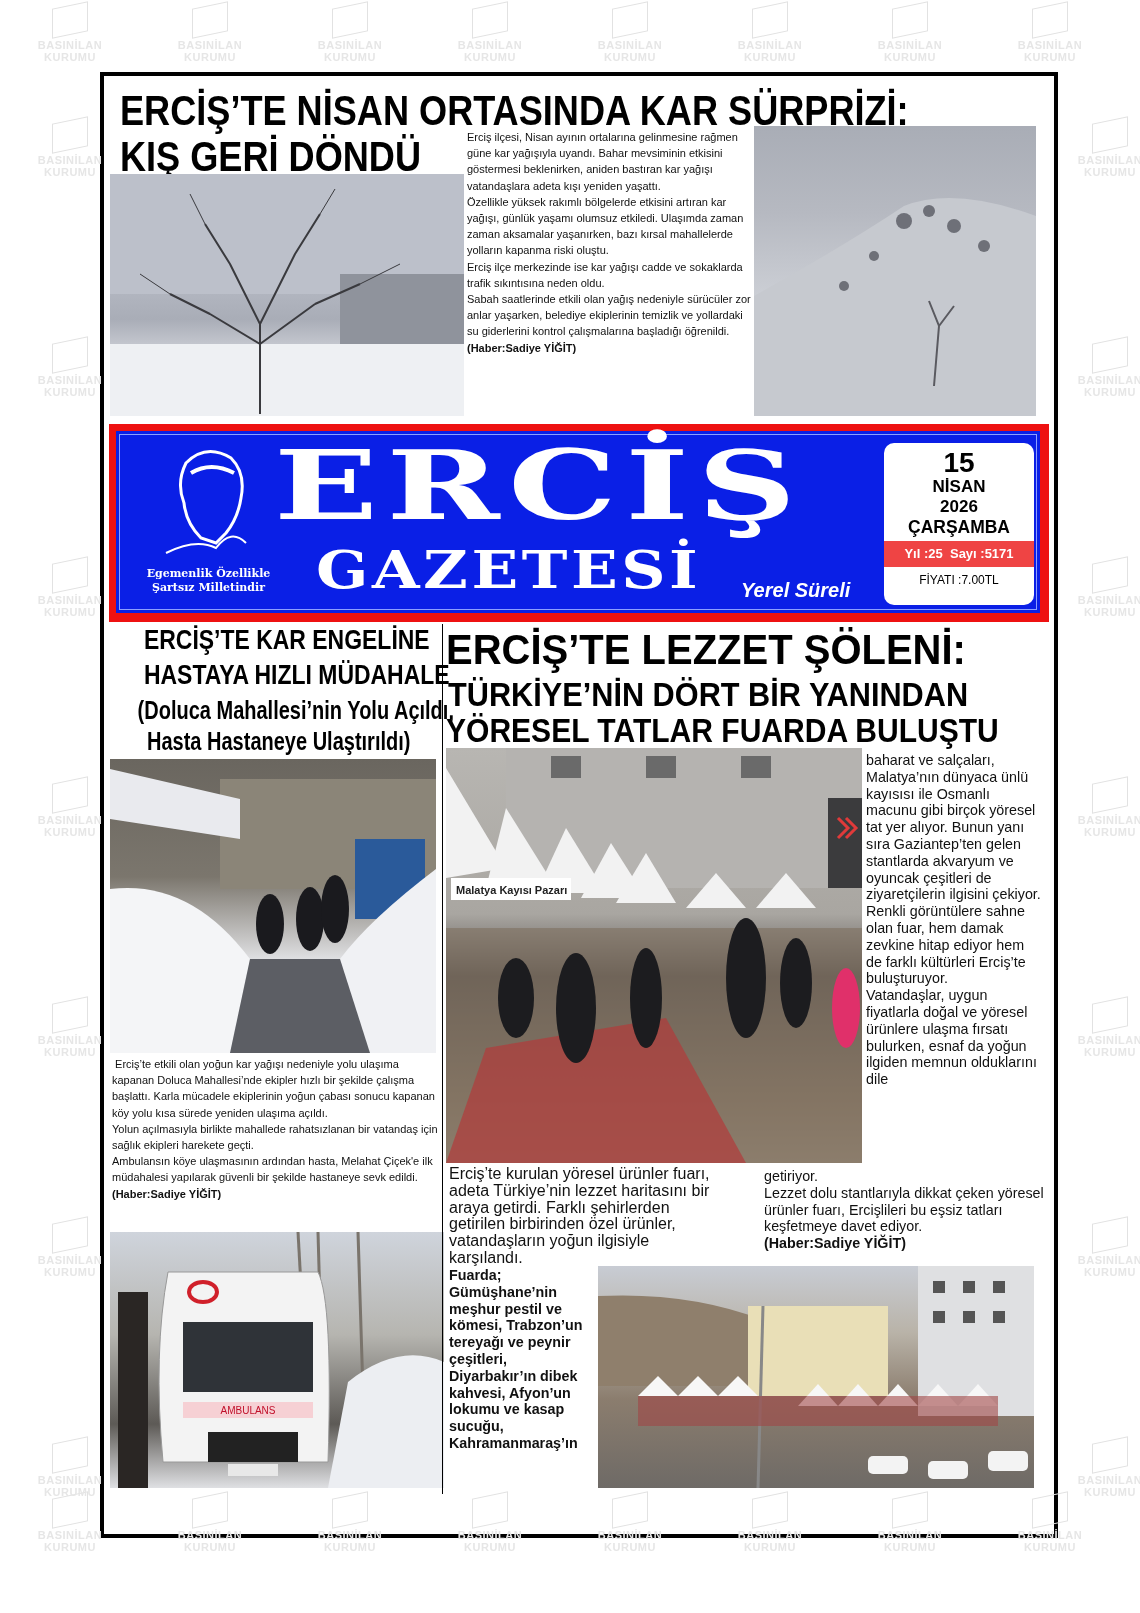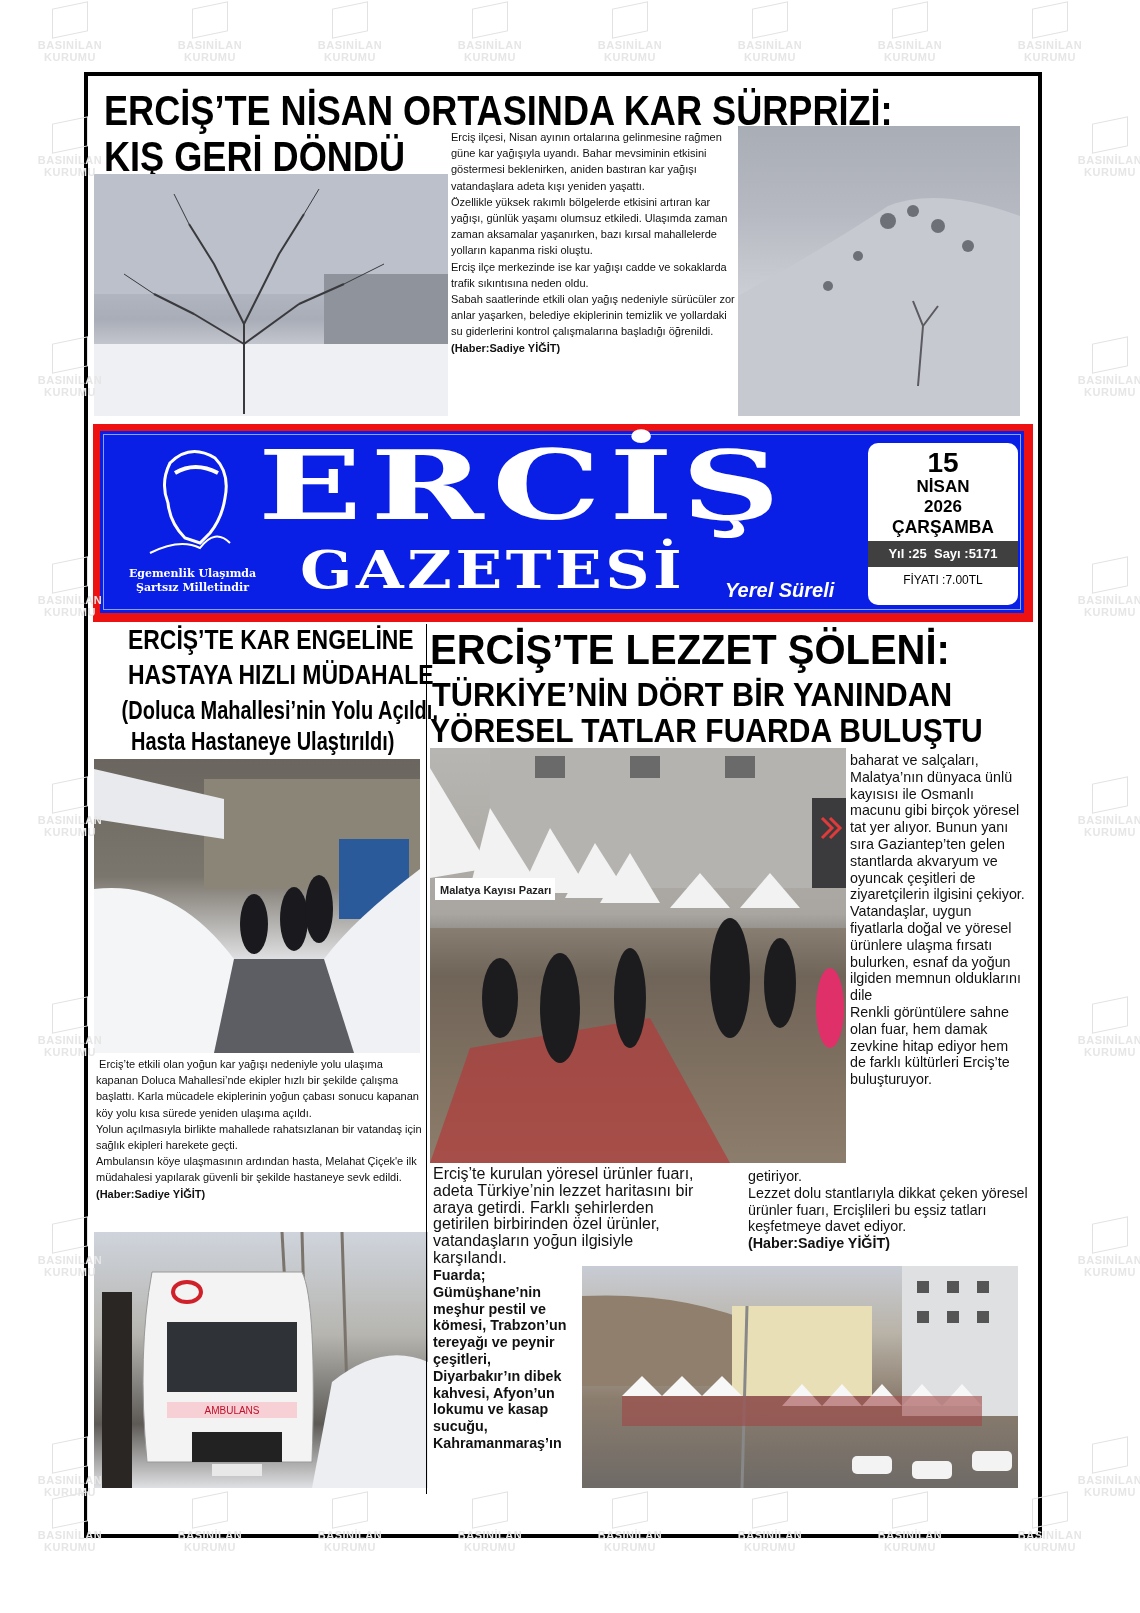--- a/index.html
+++ b/index.html
@@ -1,19 +1,19 @@
 <!DOCTYPE html>
 <html><head>
 <meta charset="utf-8">
 <style>
   html,body{margin:0;padding:0;}
   body{width:1140px;height:1613px;background:#ffffff;position:relative;overflow:hidden;font-family:"Liberation Sans",sans-serif;color:#000;}
   .wm{position:absolute;width:100px;height:70px;text-align:center;color:#e6e6e6;font:bold 11px "Liberation Sans",sans-serif;letter-spacing:.5px;z-index:50;pointer-events:none;line-height:12px;}
   .wm .box{width:34px;height:28px;border:1px solid #e2e2e2;margin:0 auto 4px;transform:skewY(-12deg);}
-  .page{position:absolute;left:84px;top:72px;width:958px;height:1466px;border:4px solid #000;box-sizing:border-box;background:#fff;}
+  .page{position:absolute;left:100px;top:72px;width:958px;height:1466px;border:4px solid #000;box-sizing:border-box;background:#fff;}
   .abs{position:absolute;}
   .headline{font-family:"Liberation Sans",sans-serif;font-weight:bold;line-height:1;white-space:nowrap;transform-origin:left top;}
   .body-text{font-size:11px;line-height:16.2px;color:#111;}
   .photo{position:absolute;overflow:hidden;}
   .credit{font-weight:bold;}
   
   .mast-red{position:absolute;left:5px;top:348px;width:940px;height:198px;background:#ee1111;}
   .mast-blue{position:absolute;left:12px;top:355px;width:924px;height:182px;background:#0a1fe6;}
   .mast-inner-line{position:absolute;left:3px;top:3px;right:3px;bottom:3px;border:1px solid #8da0ff;}
   .datebox{position:absolute;left:768px;top:12px;width:150px;height:162px;background:#fff;border-radius:10px;text-align:center;overflow:hidden;}
@@ -219,33 +219,33 @@
     <div class="mast-inner-line"></div>
 
     <div class="abs" style="left:30px;top:12px;width:120px;height:120px;">
       <svg width="120" height="120">
         <path d="M40 20 Q60 0 85 15 Q100 30 95 55 Q92 75 80 90 L70 100 L55 95 Q40 80 38 60 Q30 40 40 20Z" fill="none" stroke="#fff" stroke-width="3"></path>
         <path d="M45 30 Q65 18 88 30" stroke="#fff" stroke-width="4" fill="none"></path>
         <path d="M20 110 Q50 95 70 105 Q85 85 100 100" stroke="#fff" stroke-width="2" fill="none"></path>
       </svg>
     </div>
     <div class="abs" style="left:20px;top:136px;width:145px;text-align:center;font-family:'DejaVu Serif',serif;font-weight:bold;font-size:11px;color:#fff;line-height:14px;">
-      <div>Egemenlik Ulaşımda</div>
+      <div>Egemenlik Özellikle</div>
       <div>Şartsız Milletindir</div>
     </div>
     <div class="abs serif-big" style="left:158px;top:-2px;font-size:96px;letter-spacing:6px;transform:scaleX(1.42);transform-origin:left top;">ERCİŞ</div>
     <div class="abs serif-big" style="left:200px;top:108px;font-size:52px;letter-spacing:3px;transform:scaleX(1.18);transform-origin:left top;">GAZETESİ</div>
     <div class="abs" style="left:625px;top:148px;font-size:20px;font-style:italic;font-weight:bold;color:#fff;">Yerel Süreli</div>
 
     <div class="datebox">
       <div style="font-weight:bold;font-size:28px;line-height:28px;margin-top:6px;">15</div>
       <div style="font-weight:bold;font-size:17px;line-height:20px;">NİSAN</div>
       <div style="font-weight:bold;font-size:17px;line-height:19px;">2026</div>
       <div style="font-weight:bold;font-size:19px;line-height:22px;transform:scaleX(0.92);">ÇARŞAMBA</div>
-      <div style="background:#404040;color:#fff;font-weight:bold;font-size:13px;line-height:26px;margin-top:3px;white-space:pre;">Yıl :25  Sayı :5171</div>
+      <div style="background:#ef4444;color:#fff;font-weight:bold;font-size:13px;line-height:26px;margin-top:3px;white-space:pre;">Yıl :25  Sayı :5171</div>
       <div style="font-weight:normal;font-size:12px;line-height:26px;">FİYATI :7.00TL</div>
     </div>
   </div>
 
   <div class="abs headline" style="left:12px;top:550px;width:310px;text-align:center;font-size:28px;transform:scaleX(0.82);transform-origin:center top;">ERCİŞ’TE KAR ENGELİNE</div>
   <div class="abs headline" style="left:12px;top:585px;width:310px;text-align:center;font-size:28px;transform:scaleX(0.82);transform-origin:center top;">HASTAYA HIZLI MÜDAHALE</div>
   <div class="abs headline" style="left:0px;top:622px;width:336px;text-align:center;font-size:25px;transform:scaleX(0.8);transform-origin:center top;">(Doluca Mahallesi’nin Yolu Açıldı,</div>
   <div class="abs headline" style="left:12px;top:653px;width:310px;text-align:center;font-size:25px;transform:scaleX(0.8);transform-origin:center top;">Hasta Hastaneye Ulaştırıldı)</div>
 
   <div class="photo" style="left:6px;top:683px;width:326px;height:294px;background:linear-gradient(180deg,#6a665f 0%,#7b766d 40%,#e6e7ea 70%,#f2f3f5 100%);">
@@ -323,22 +323,22 @@
           <ellipse cx="200" cy="250" rx="16" ry="50"></ellipse>
           <ellipse cx="300" cy="230" rx="20" ry="60"></ellipse>
           <ellipse cx="350" cy="235" rx="16" ry="45"></ellipse>
         </g>
       <ellipse cx="400" cy="260" rx="14" ry="40" fill="#e0306a"></ellipse>
     </svg>
   </div>
 
   <div class="abs body-text" style="left:762px;top:676px;width:178px;font-size:14.3px;line-height:16.8px;">
     <div>baharat ve salçaları, Malatya’nın dünyaca ünlü kayısısı ile Osmanlı macunu gibi birçok yöresel tat yer alıyor. Bunun yanı sıra Gaziantep’ten gelen stantlarda akvaryum ve oyuncak çeşitleri de ziyaretçilerin ilgisini çekiyor.</div>
+    <div>Renkli görüntülere sahne olan fuar, hem damak zevkine hitap ediyor hem de farklı kültürleri Erciş’te buluşturuyor.</div>
     <div>Vatandaşlar, uygun fiyatlarla doğal ve yöresel ürünlere ulaşma fırsatı bulurken, esnaf da yoğun ilgiden memnun olduklarını dile</div>
-    <div>Renkli görüntülere sahne olan fuar, hem damak zevkine hitap ediyor hem de farklı kültürleri Erciş’te buluşturuyor.</div>
   </div>
 
   <div class="abs body-text" style="left:660px;top:1092px;width:290px;font-size:14.3px;line-height:16.8px;">
     <div>getiriyor.</div>
     <div>Lezzet dolu stantlarıyla dikkat çeken yöresel ürünler fuarı, Ercişlileri bu eşsiz tatları keşfetmeye davet ediyor.</div>
     <div class="credit">(Haber:Sadiye YİĞİT)</div>
   </div>
 
   <div class="abs body-text" style="left:345px;top:1090px;width:270px;font-size:16px;line-height:16.8px;">
     <div>Erciş’te kurulan yöresel ürünler fuarı, adeta Türkiye’nin lezzet haritasını bir araya getirdi. Farklı şehirlerden getirilen birbirinden özel ürünler, vatandaşların yoğun ilgisiyle karşılandı.</div>

